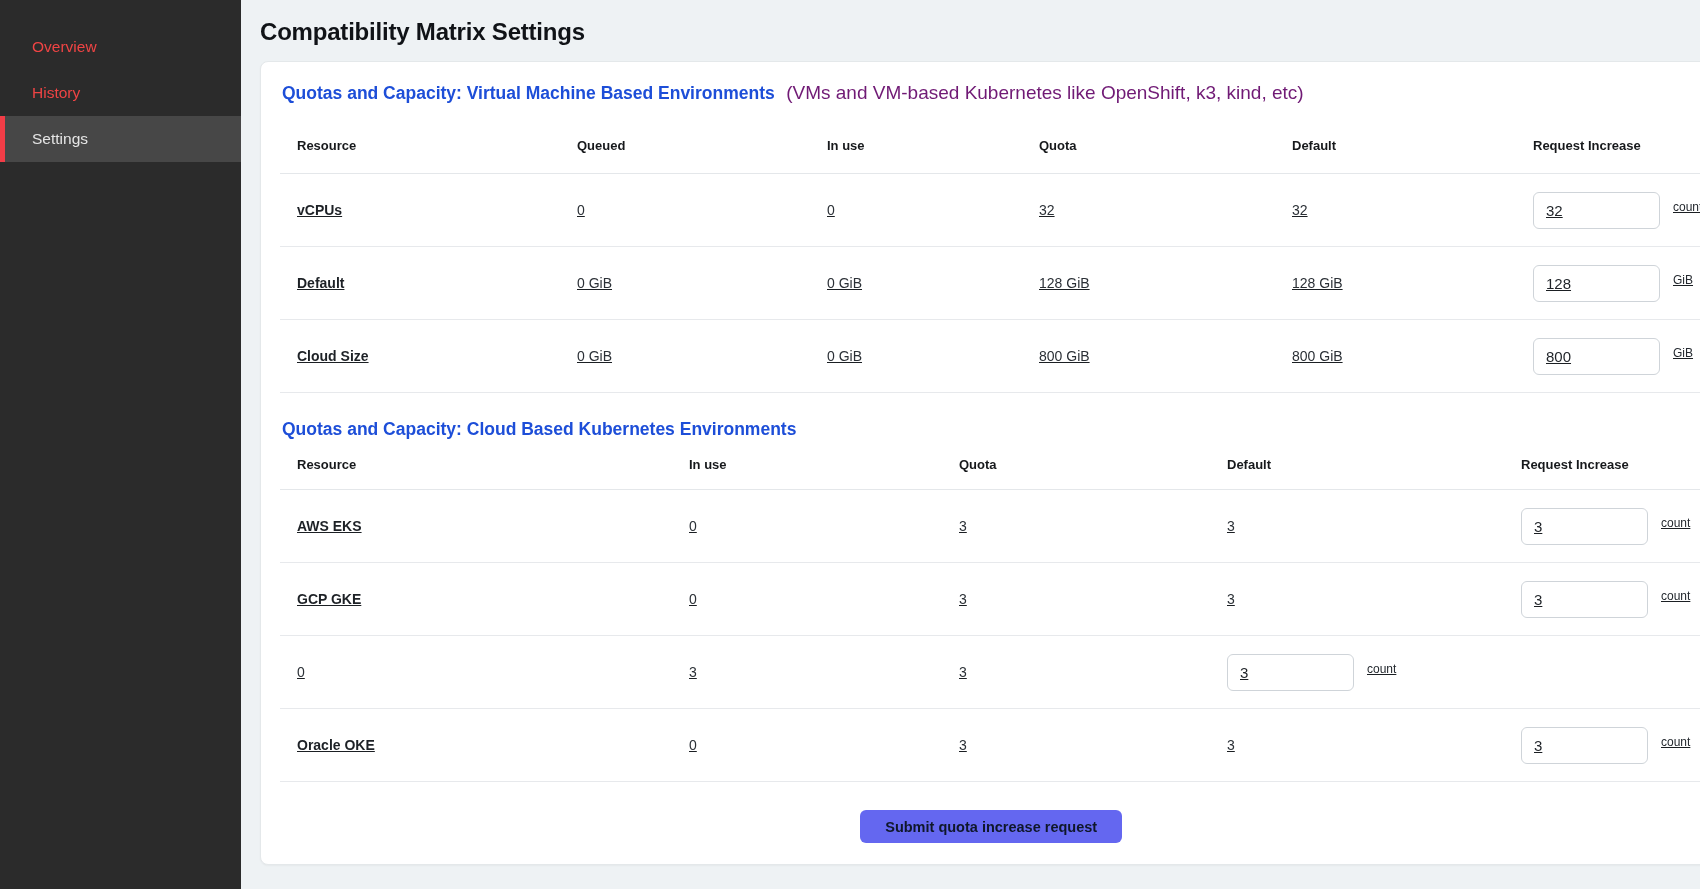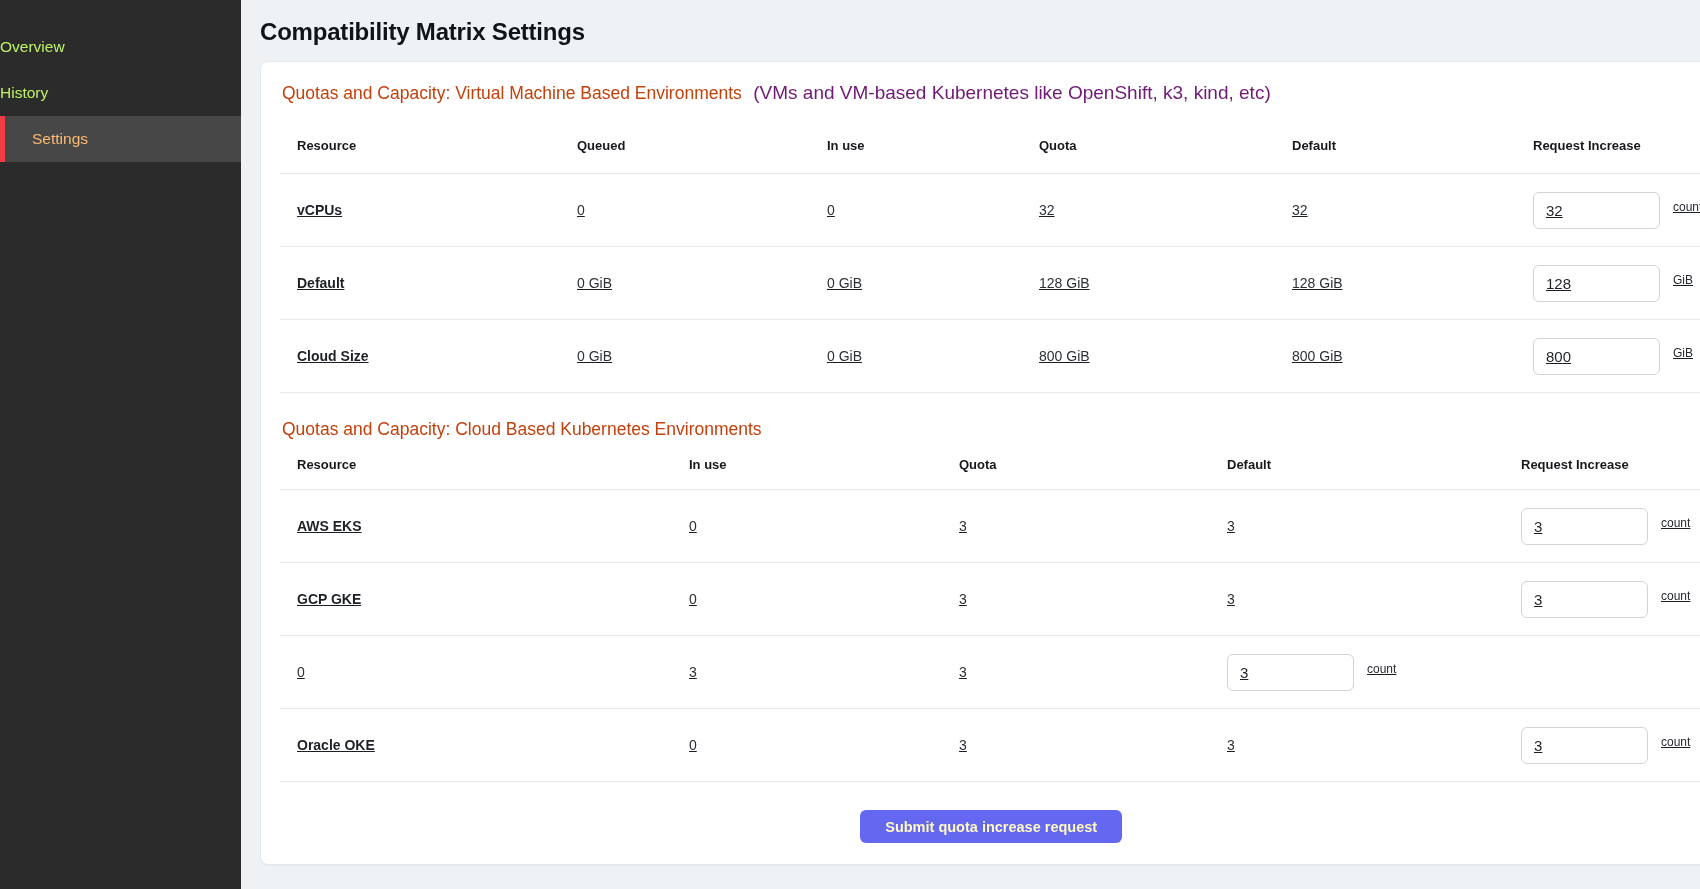--- a/index.html
+++ b/index.html
@@ -13,27 +13,28 @@
 
   
   .sidebar {
     width: 241px; min-width: 241px; height: 100%;
     background: #2b2b2b;
     padding-top: 24px;
   }
   .nav-item {
     height: 46px;
     display: flex; align-items: center;
+    padding-left: 32px;
     font-size: 15.5px;
-    color: #bef264;
+    color: #ef4444;
     cursor: pointer;
   }
   .nav-item.active {
     background: #474747;
-    color: #fdba74;
+    color: #e5e5e5;
     border-left: 5px solid var(--accent-red, #f23d47);
     padding-left: 27px;
   }
 
   
   .main {
     flex: 1;
     padding: 18px 16px 0 19px;
   }
   .page-title {
@@ -49,22 +50,22 @@
     border-radius: 8px;
     box-shadow: 0 1px 2px rgba(0,0,0,0.04);
     padding: 20px 22px 0 19px;
     height: 804px;
   }
 
   .section-header { padding-left: 2px; }
   .section-header.second { margin-top: 26px; }
   .section-title {
     font-size: 17.5px;
-    font-weight: 400;
-    color: #c2410c;
+    font-weight: 700;
+    color: #1d4ed8;
   }
   .section-subtitle {
     font-size: 19px;
     color: #701a75;
     margin-left: 7px;
   }
 
   
   .row { display: grid; align-items: center; gap: 12px; }
   .table-vm .row  { grid-template-columns: 268px 238px 200px 241px 229px 1fr; }
@@ -107,21 +108,21 @@
     transform: translateY(-3px);
   }
 
   
   .submit-row {
     display: flex; justify-content: center;
     margin-top: 28px; padding-bottom: 18px;
   }
   .submit-btn {
     background: var(--button-indigo, #6467f0);
-    color: #fef9c3;
+    color: #0f172a;
     font-family: "Liberation Sans", "DejaVu Sans", sans-serif;
     font-size: 14.5px;
     font-weight: 700;
     border: none;
     border-radius: 6px;
     height: 33px;
     padding: 0 25px;
     cursor: pointer;
   }
 </style>

